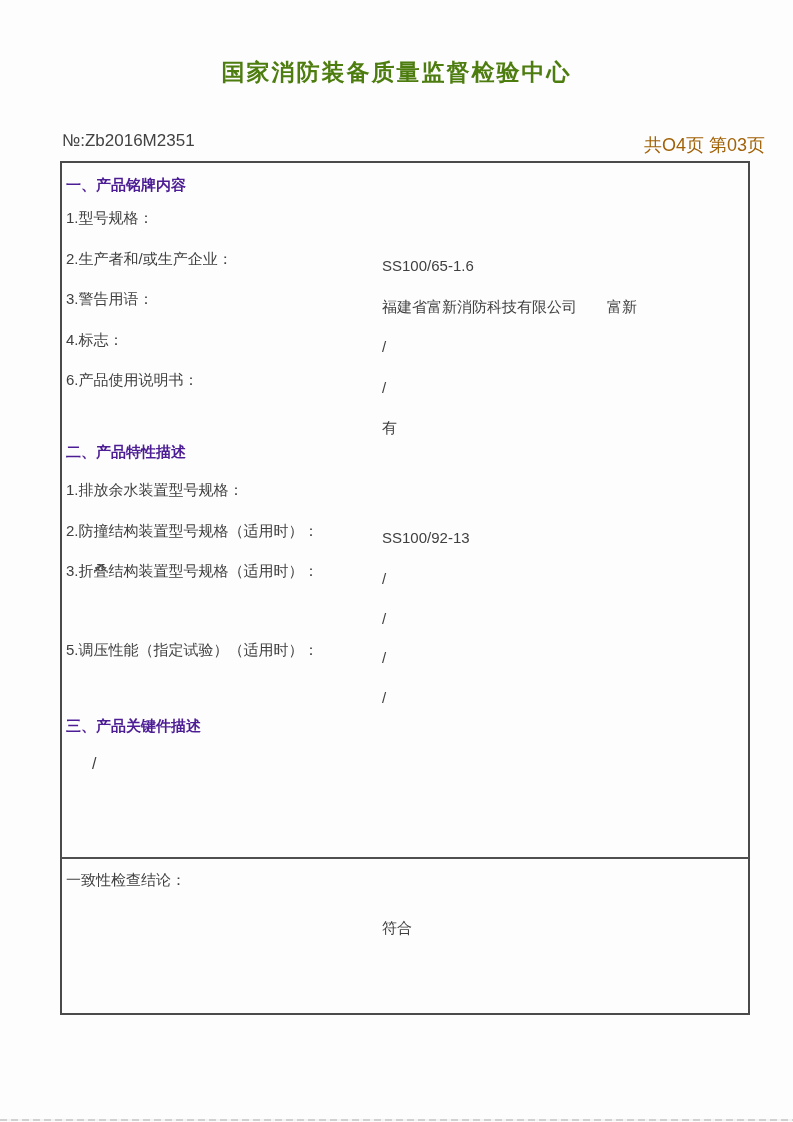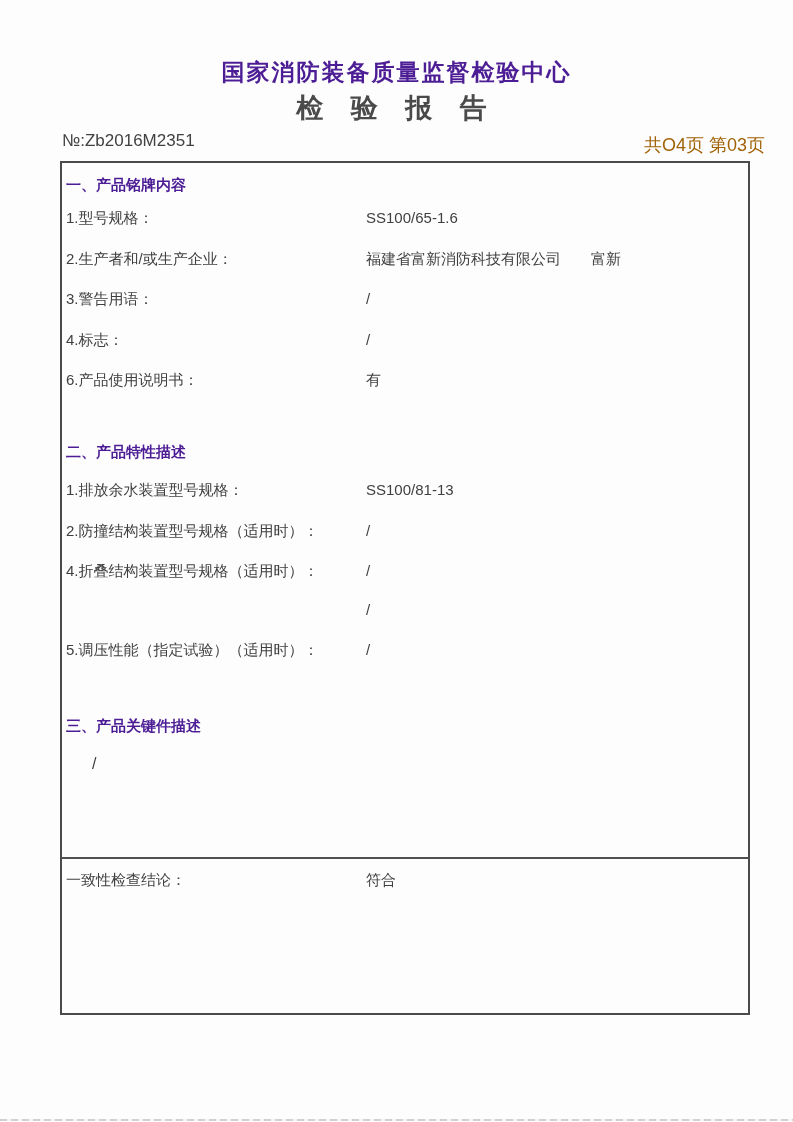--- a/index.html
+++ b/index.html
@@ -18,21 +18,21 @@
   }
   .title1 {
     position: absolute;
     top: 57px;
     left: 0;
     width: 100%;
     text-align: center;
     font-size: 23px;
     font-weight: bold;
     letter-spacing: 2px;
-    color: #4c1d95;
+    color: #4d7c0f;
     white-space: pre;
   }
   .title2 {
     position: absolute;
     top: 90px;
     left: 0;
     width: 100%;
     text-align: center;
     font-size: 27px;
     font-weight: bold;
@@ -81,22 +81,23 @@
     font-size: 15px;
     color: #3f3f3f;
   }
   .lbl {
     position: absolute;
     left: 0;
     white-space: pre;
   }
   .val {
     position: absolute;
-    left: 300px;
+    left: 316px;
     white-space: pre;
+    margin-top: 48px;
   }
   .key-parts-value {
     position: absolute;
     left: 30px;
     font-size: 16px;
     color: #3f3f3f;
   }
   .separator {
     position: absolute;
     left: -1px;
@@ -114,21 +115,20 @@
     background: repeating-linear-gradient(90deg, #c9c9c9 0 7px, #f2f2f2 7px 11px);
     opacity: 0.85;
   }
 </style>
 </head>
 <body>
 
 <div class="page">
 
   <div class="title1">国家消防装备质量监督检验中心</div>
-  <div class="title2">检 验 报 告</div>
 
   <div class="report-no">№:Zb2016M2351</div>
   <div class="page-info">共O4页 第03页</div>
 
   <div class="main-box">
 
     <div class="section-heading" style="top:13px">一、产品铭牌内容</div>
 
     <div class="row" style="top:46px">
       <span class="lbl">1.型号规格：</span>
@@ -148,28 +148,28 @@
     </div>
     <div class="row" style="top:208px">
       <span class="lbl">6.产品使用说明书：</span>
       <span class="val">有</span>
     </div>
 
     <div class="section-heading" style="top:280px">二、产品特性描述</div>
 
     <div class="row" style="top:318px">
       <span class="lbl">1.排放余水装置型号规格：</span>
-      <span class="val">SS100/81-13</span>
+      <span class="val">SS100/92-13</span>
     </div>
     <div class="row" style="top:359px">
       <span class="lbl">2.防撞结构装置型号规格（适用时）：</span>
       <span class="val">/</span>
     </div>
     <div class="row" style="top:399px">
-      <span class="lbl">4.折叠结构装置型号规格（适用时）：</span>
+      <span class="lbl">3.折叠结构装置型号规格（适用时）：</span>
       <span class="val">/</span>
     </div>
     <div class="row" style="top:438px">
       <span class="val">/</span>
     </div>
     <div class="row" style="top:478px">
       <span class="lbl">5.调压性能（指定试验）（适用时）：</span>
       <span class="val">/</span>
     </div>
 

